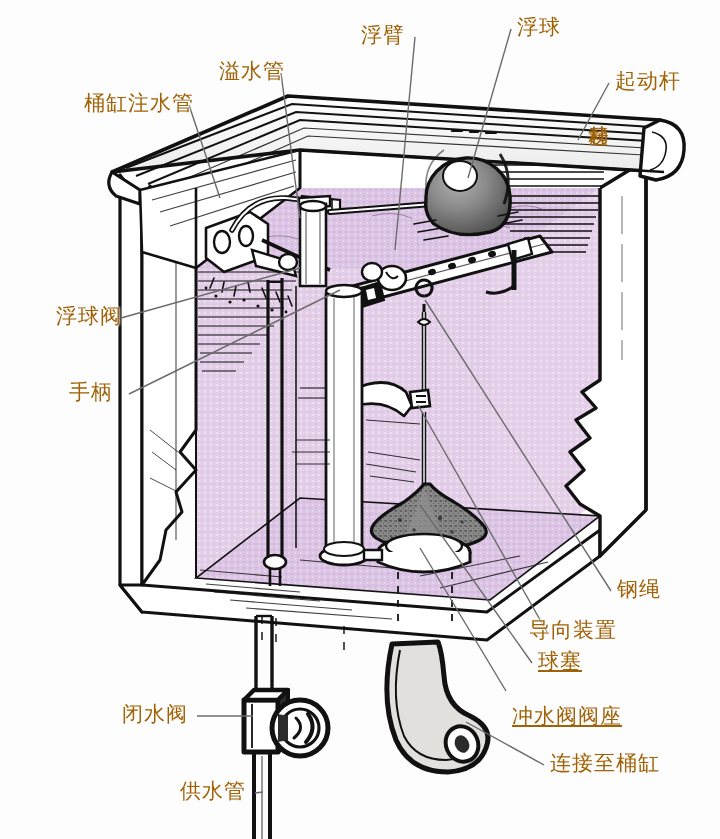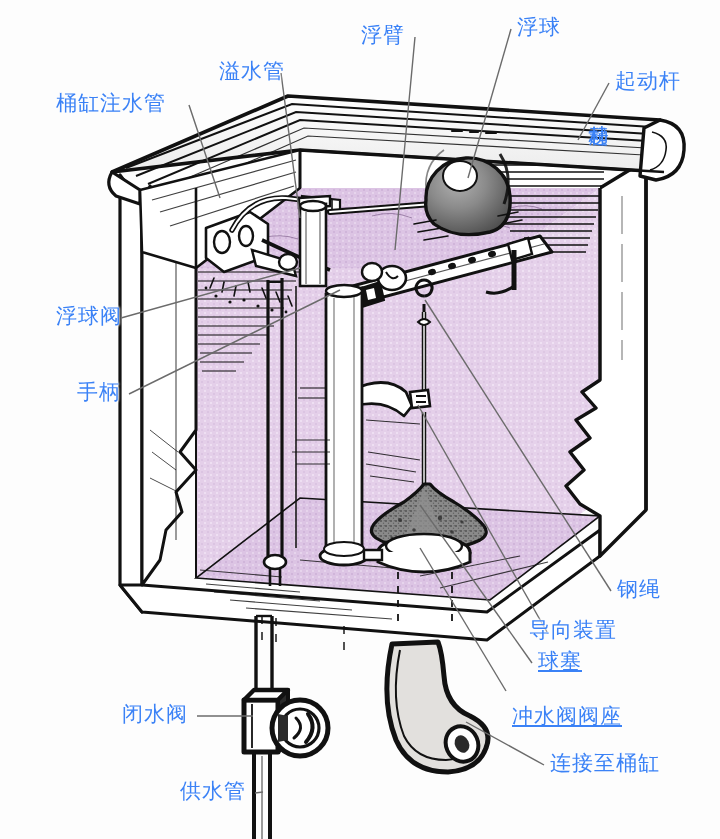--- a/index.html
+++ b/index.html
@@ -15,21 +15,21 @@
     background:#fdfdfd;
     overflow:hidden;
   }
   #art{
     position:absolute;
     left:0;top:0;
     width:720px;height:839px;
   }
   .label{
     position:absolute;
-    color:#3b82f6;
+    color:#a16207;
     font-size:21px;
     line-height:1.05;
     letter-spacing:1px;
     white-space:nowrap;
     font-family:"DejaVu Sans","Liberation Sans",sans-serif;
     font-weight:500;
     text-shadow:0 0 3px #fff, 0 0 3px #fff, 0 0 2px #fff;
   }
   .label.vertical{
     writing-mode:vertical-rl;
@@ -440,28 +440,28 @@
         <line x1="547" y1="632" x2="418" y2="405"></line>
         <line x1="532" y1="663" x2="420" y2="505"></line>
         <line x1="506" y1="691" x2="420" y2="548"></line>
         <line x1="197" y1="716" x2="253" y2="716"></line>
         <line x1="255" y1="793" x2="263" y2="792"></line>
         <line x1="544" y1="765" x2="466" y2="722"></line>
       </g>
   </svg>
 
   <div id="labels">
-      <div class="label" style="left: 56px; top: 92px;">桶缸注水管</div>
+      <div class="label" style="left: 84px; top: 92px;">桶缸注水管</div>
       <div class="label" style="left: 206px; top: 60px; margin-left: 13px;">溢水管</div>
       <div class="label" style="left: 361px; top: 24px;">浮臂</div>
       <div class="label" style="left: 517px; top: 16px;">浮球</div>
       <div class="label" style="left: 615px; top: 70px;">起动杆</div>
       <div class="label vertical" style="left: 588px; top: 110px;">起动杆</div>
       <div class="label" style="left: 56px; top: 305px;">浮球阀</div>
-      <div class="label" style="left: 77px; top: 381px;">手柄</div>
+      <div class="label" style="left: 69px; top: 381px;">手柄</div>
       <div class="label" style="left: 617px; top: 578px;">钢绳</div>
       <div class="label" style="left: 529px; top: 619px;">导向装置</div>
       <div class="label" style="left: 538px; top: 650px; text-decoration: underline;">球塞</div>
       <div class="label" style="left: 512px; top: 705px; text-decoration: underline;">冲水阀阀座</div>
       <div class="label" style="left: 122px; top: 703px;">闭水阀</div>
       <div class="label" style="left: 180px; top: 780px;">供水管</div>
       <div class="label" style="left: 550px; top: 752px;">连接至桶缸</div>
     </div>
 
 </div>

